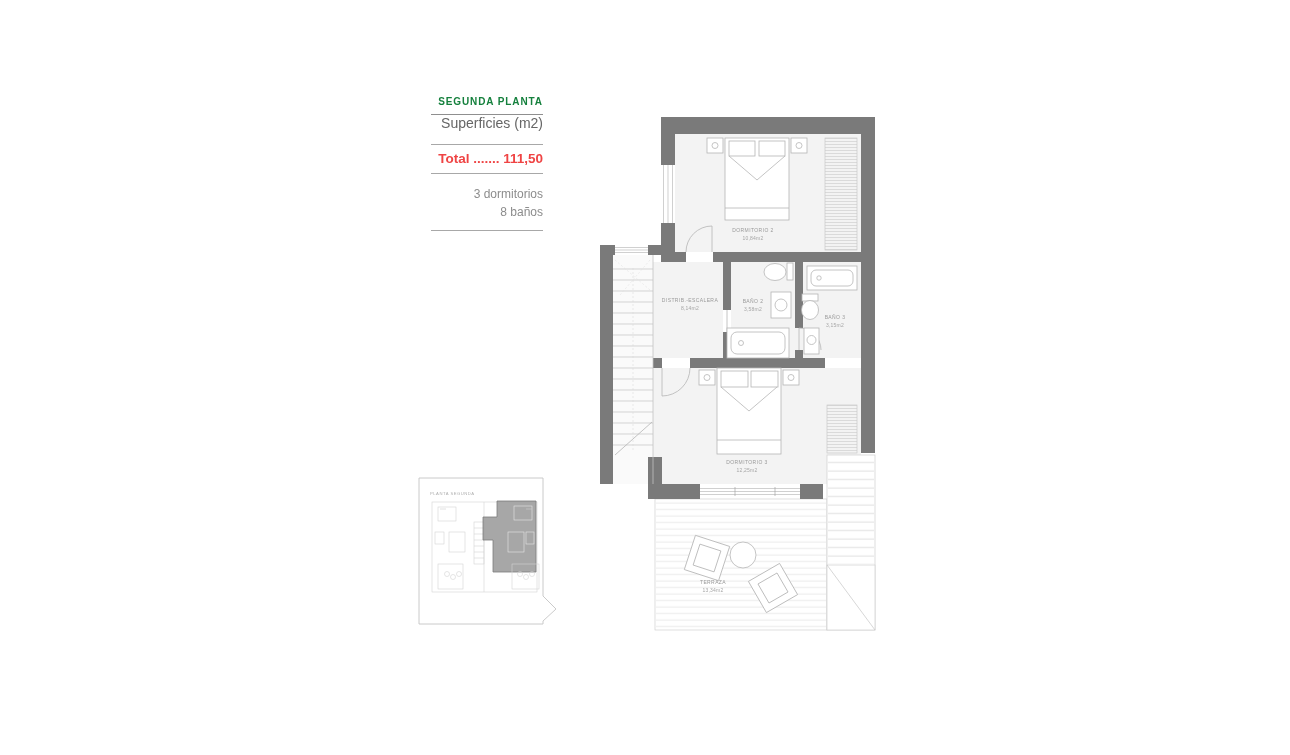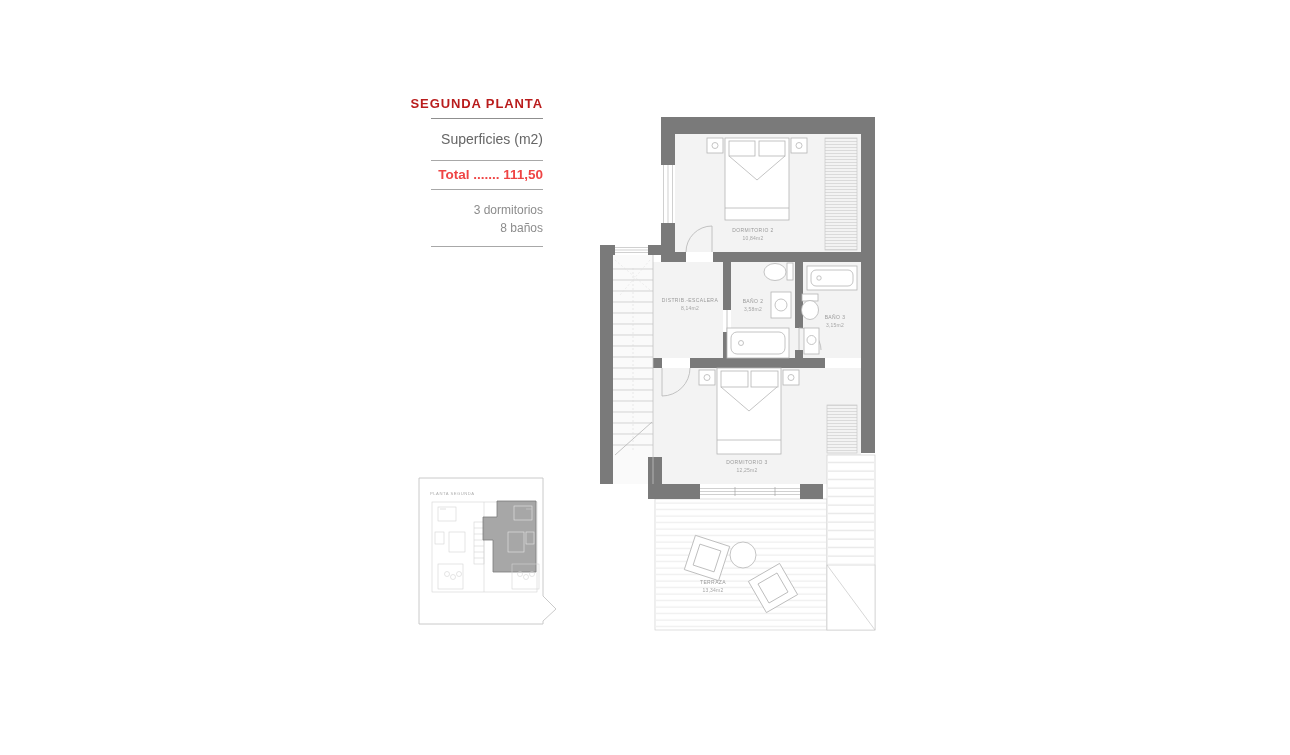--- a/index.html
+++ b/index.html
@@ -11,24 +11,24 @@
   }
   
   .info-panel{
     position:absolute;left:363px;top:94px;width:180px;
     text-align:right;color:#3a3a3a;
   }
   .info-title{
     font-family:"Liberation Serif", serif;
     font-size:27px;font-weight:600;letter-spacing:.5px;line-height:1.05;color:#333;
   }
-  .info-subtitle{font-size:13px;font-weight:700;letter-spacing:.9px;margin-top:2px;color:#b91c1c;}
+  .info-subtitle{font-size:10px;font-weight:700;letter-spacing:.9px;margin-top:2px;color:#15803d;}
   .rule{border:0;border-top:1px solid #8f8f8f;width:112px;margin:7px 0 0 auto;height:0;}
   .rule.light{border-top-color:#a8a8a8;}
-  .sup-heading{font-size:14px;color:#666;margin-top:12px;text-align:right;}
+  .sup-heading{font-size:14px;color:#666;margin-top:0;text-align:right;}
   .sup-rows{font-size:10px;color:#8c8c8c;margin-top:6px;line-height:1.5;}
   .total-line{font-size:13.5px;font-weight:700;color:#ef4444;margin:6px 0;}
   .features{font-size:12px;color:#8c8c8c;margin-top:11px;line-height:1.5;}
   
   .floorplan{position:absolute;left:595px;top:110px;width:285px;height:525px;}
   .keyplan{position:absolute;left:418px;top:476px;width:140px;height:155px;}
   svg text{font-family:"Liberation Sans", sans-serif;}
   .room-name{font-size:5px;fill:#9a9a9a;letter-spacing:.4px;}
   .room-area{font-size:5px;fill:#a6a6a6;letter-spacing:.2px;}
   .kp-label{font-size:4.2px;fill:#b0b0b0;letter-spacing:.5px;}

